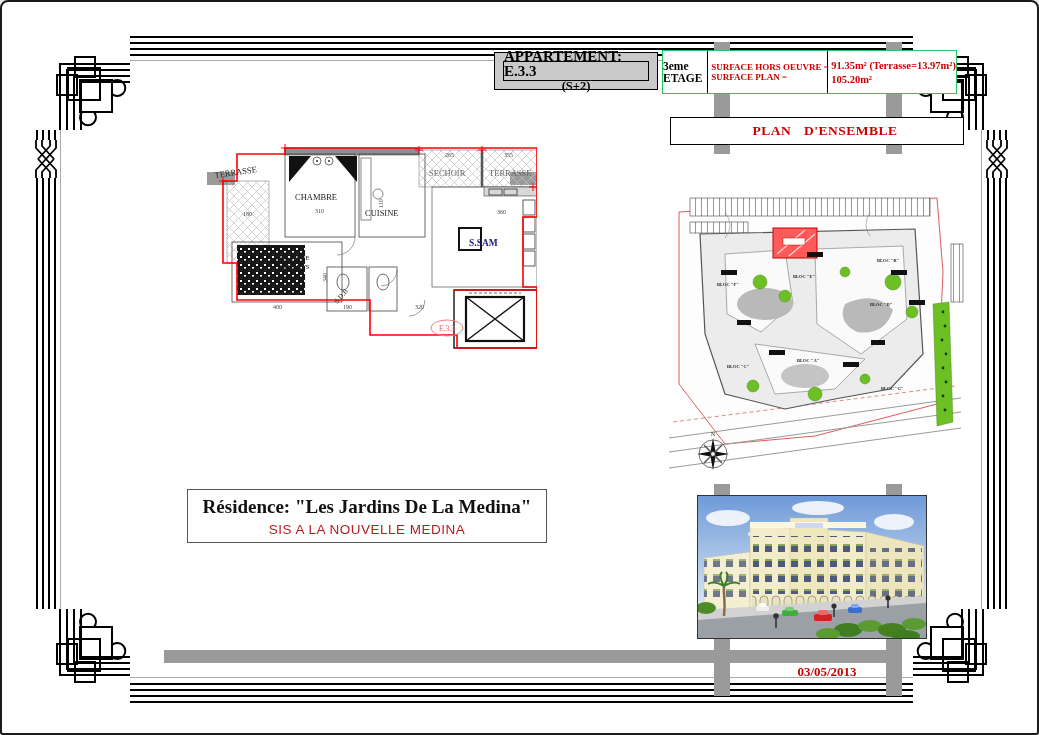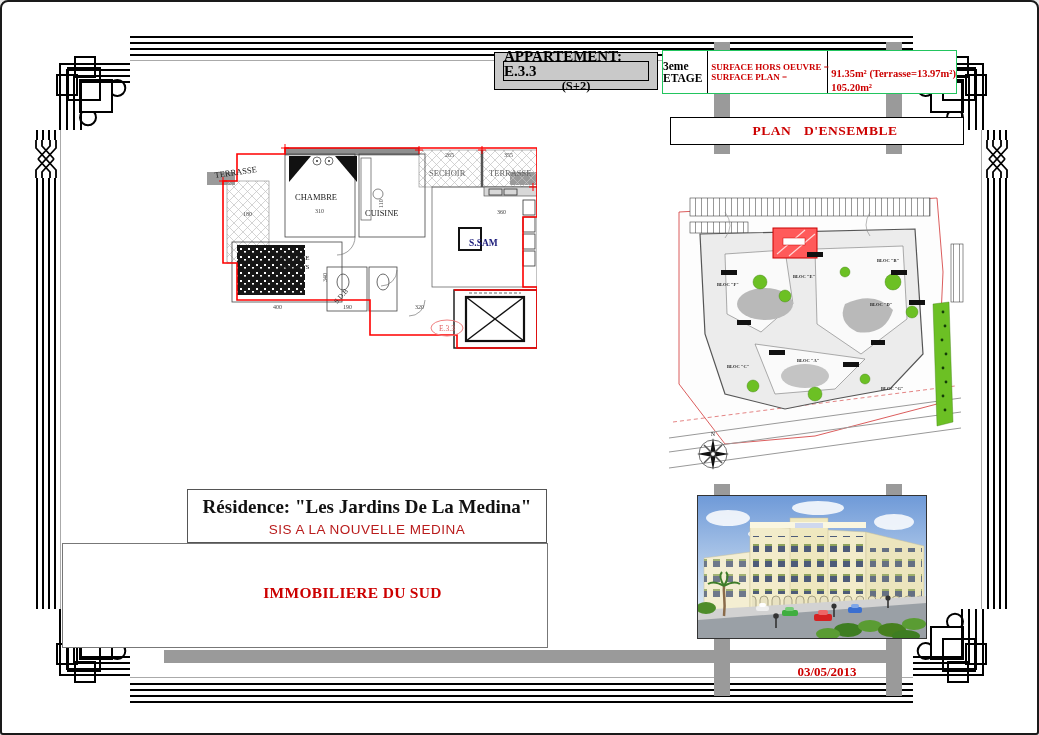--- a/index.html
+++ b/index.html
@@ -14,21 +14,21 @@
   .titlebox{border:1.5px solid #000;background:#c9c9c9;padding:8px;}
   .titlebox .inner{border:1px solid #000;background:#c9c9c9;height:100%;box-sizing:border-box;
       display:flex;flex-direction:column;align-items:center;justify-content:center;line-height:1.05;}
   .t1{font-weight:bold;font-size:15px;color:#000;}
   .t2{font-weight:bold;font-size:12.5px;color:#000;}
   .stable{border:1px solid #22c55e;display:flex;font-family:"Liberation Serif",serif;}
   .stable .c1{width:67px;border-right:1px solid #000;display:flex;align-items:center;justify-content:center;
       font-weight:bold;font-size:11.5px;}
   .stable .c2{width:116px;border-right:1px solid #000;display:flex;flex-direction:column;justify-content:center;
       padding-left:3px;gap:0;}
-  .stable .c3{flex:1;display:flex;flex-direction:column;justify-content:flex-end;padding-left:3px;gap:3px;}
+  .stable .c3{flex:1;display:flex;flex-direction:column;justify-content:center;padding-left:3px;gap:3px;}
   .redlab{color:#cc0000;font-weight:bold;font-size:9px;white-space:nowrap;}
   .redval{color:#cc0000;font-weight:bold;font-size:10.5px;white-space:nowrap;}
   .ensemble{border:1px solid #000;display:flex;align-items:center;justify-content:center;
       color:#cc0000;font-weight:bold;font-size:13.5px;word-spacing:9px;letter-spacing:.5px;padding-left:16px;}
   .resbox{border:1px solid #555;display:flex;flex-direction:column;align-items:center;justify-content:center;gap:4px;}
   .resname{font-weight:bold;font-size:19px;color:#111;}
   .resloc{font-family:"Liberation Sans",sans-serif;font-size:13.5px;color:#b91c1c;letter-spacing:.5px;}
   .compbox{border:1px solid #777;display:flex;align-items:center;justify-content:center;}
   .compname{color:#cc0000;font-weight:bold;font-size:15.5px;letter-spacing:.3px;margin-left:95px;margin-top:-6px;}
   .datelab{color:#cc0000;font-weight:bold;font-size:13px;z-index:3;}
@@ -358,23 +358,20 @@
       <circle r="2.4" fill="#fff" stroke="#111" stroke-width="0.8"></circle>
       <text x="0" y="-18" font-size="5.5" text-anchor="middle" fill="#111">N</text>
     </g>
   </svg>
 
   <div class="box resbox" style="left:185px;top:487px;width:360px;height:54px">
     <div class="resname">Résidence: "Les Jardins De La Medina"</div>
     <div class="resloc">SIS A LA NOUVELLE MEDINA</div>
   </div>
 
-  <div class="box compbox" style="left:60px;top:541px;width:486px;height:105px">
-    <div class="compname">IMMOBILIERE DU SUD</div>
-  </div>
 
   <div class="box renderbox" style="left:695px;top:493px;width:230px;height:144px">
     <svg width="228" height="142" viewBox="0 0 228 142">
       <defs>
         <linearGradient id="sky" x1="0" y1="0" x2="0" y2="1">
           <stop offset="0" stop-color="#6f9ad8"></stop>
             <stop offset="0.7" stop-color="#cfe0f2"></stop>
             <stop offset="1" stop-color="#eef4fb"></stop>
         </linearGradient>
         <pattern id="win" width="13" height="15" patternUnits="userSpaceOnUse">

